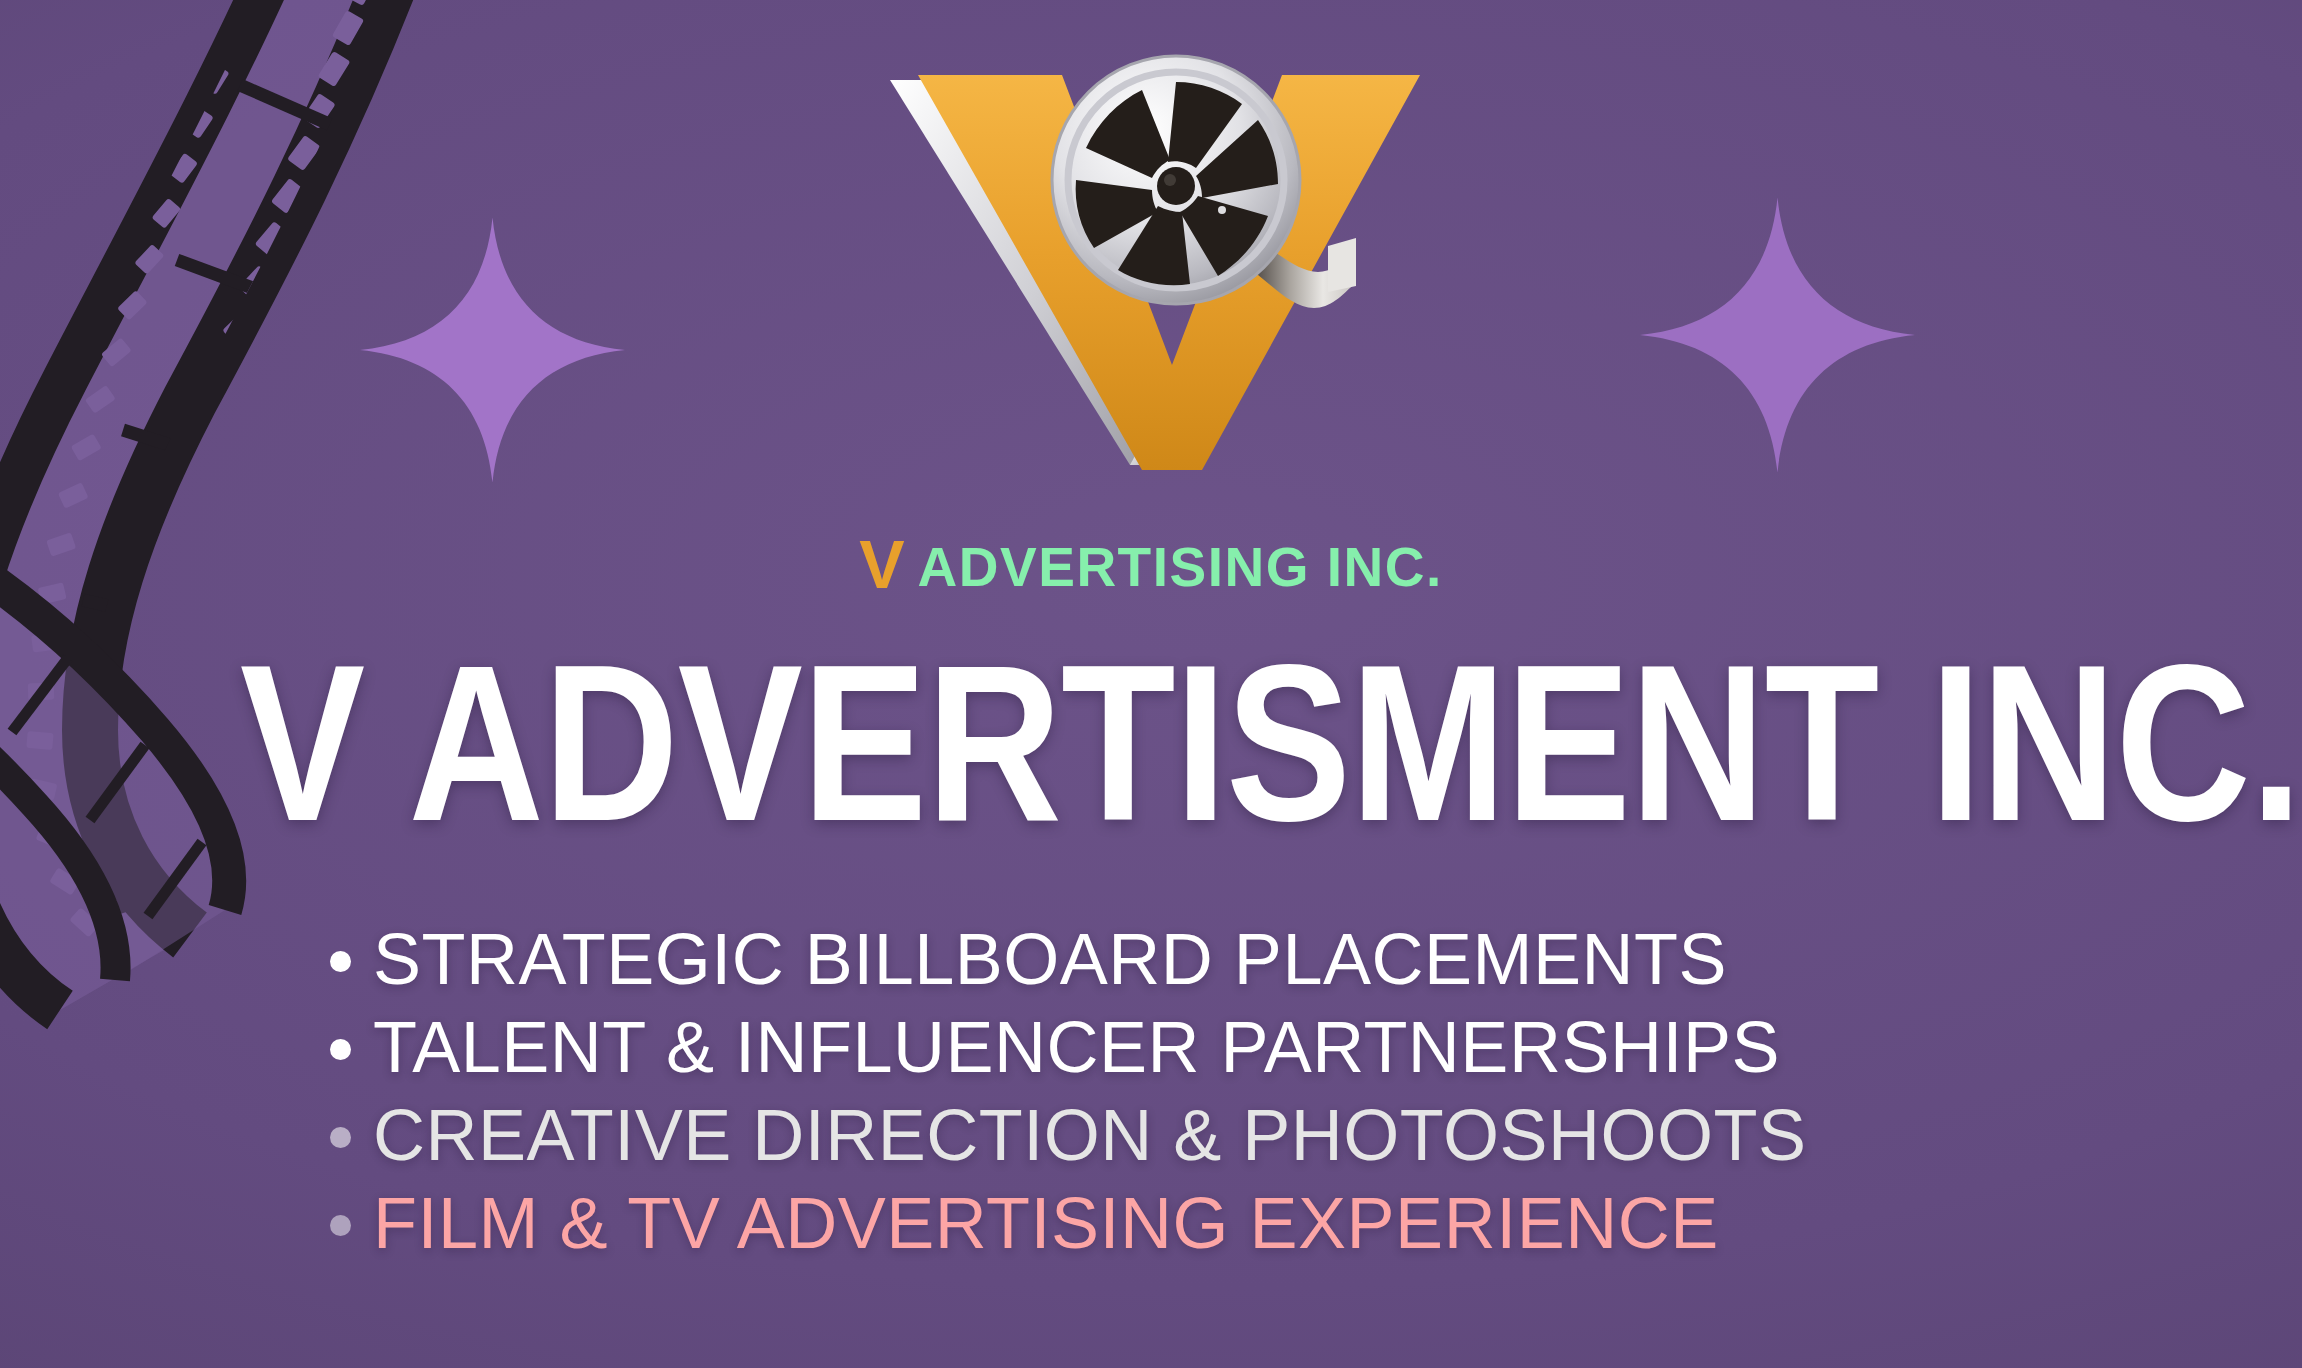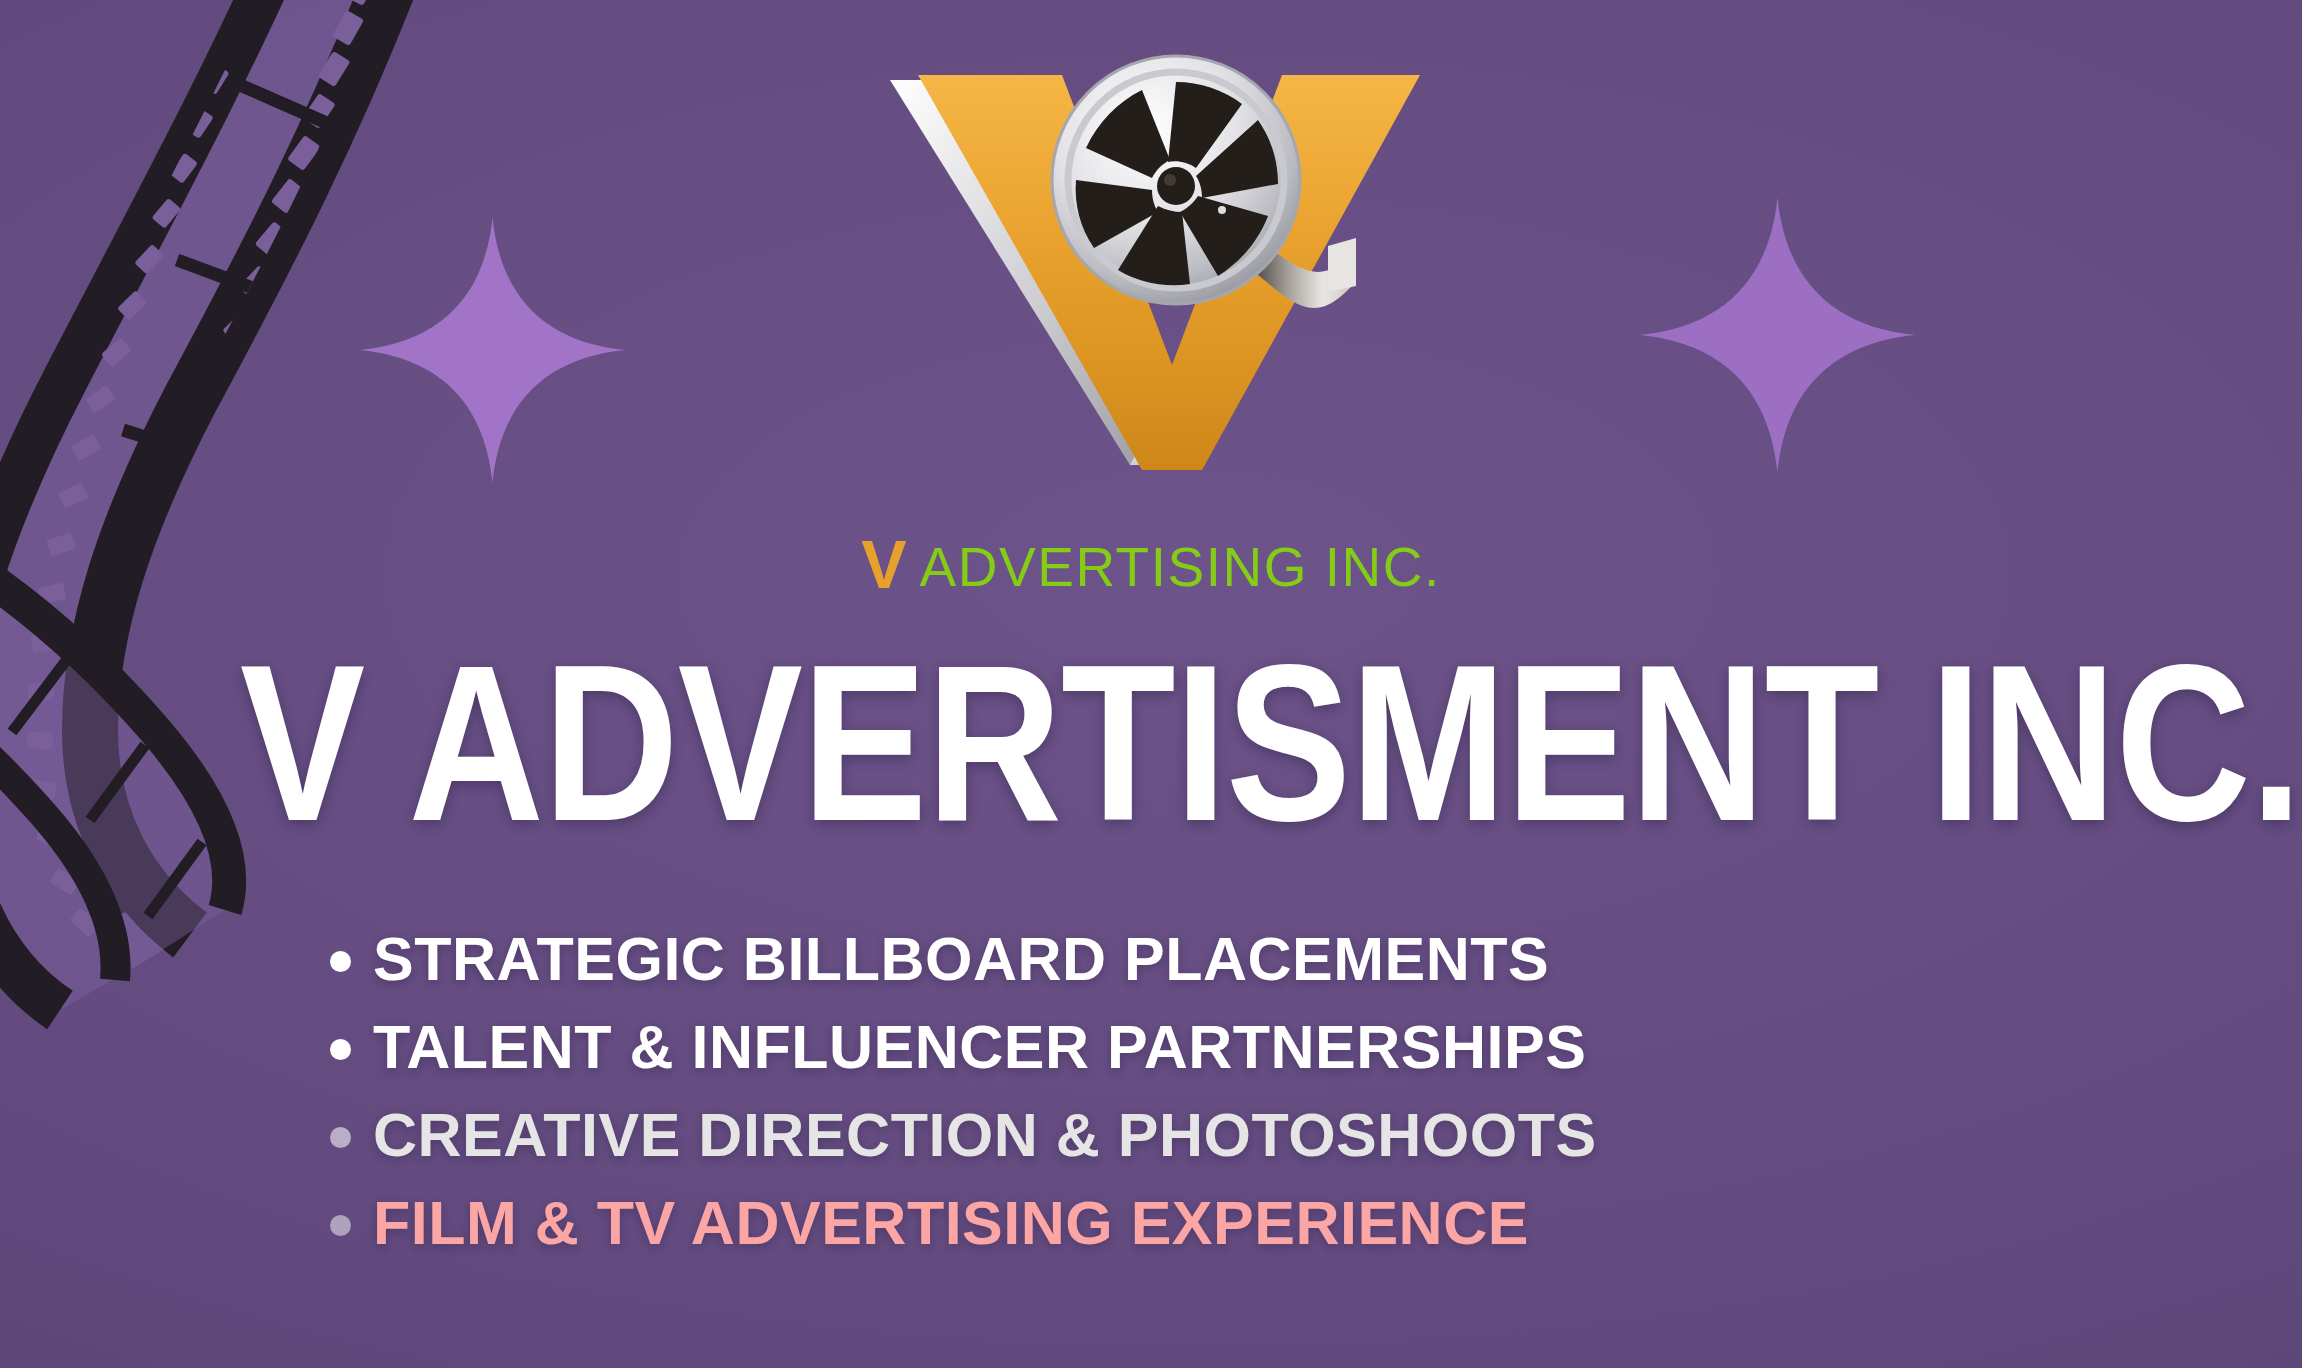--- a/index.html
+++ b/index.html
@@ -59,22 +59,22 @@
   }
   #logo-wordmark .lw-v {
     font-size: 68px;
     font-weight: 700;
     color: #E8A02C;
     letter-spacing: 0px;
     vertical-align: -2px;
   }
   #logo-wordmark .lw-text {
     font-size: 55px;
-    font-weight: 400;
-    color: #84cc16;
+    font-weight: 700;
+    color: #86efac;
     letter-spacing: 1.5px;
     margin-left: 13px;
   }
 
   
   #headline {
     position: absolute;
     left: 240px;
     top: 636px;
     width: 1900px;
@@ -106,22 +106,22 @@
   .bullet-dot {
     flex: 0 0 auto;
     width: 21px;
     height: 21px;
     border-radius: 50%;
     background: #ffffff;
     margin-right: 22px;
     margin-top: 4px;
   }
   .bullet-text {
-    font-size: 61px;
-    font-weight: 700;
+    font-size: 72px;
+    font-weight: 400;
     letter-spacing: 0.5px;
     color: #ffffff;
     text-shadow: 0 3px 10px rgba(30,16,45,0.30);
   }
   .bullet-row.dim .bullet-dot { background: #b9aec6; }
   .bullet-row.dim .bullet-text { color: #e5e5e5; }
   .bullet-row.dim2 .bullet-dot { background: #aea2bd; }
   .bullet-row.dim2 .bullet-text { color: #fca5a5; }
 </style>
 </head>

